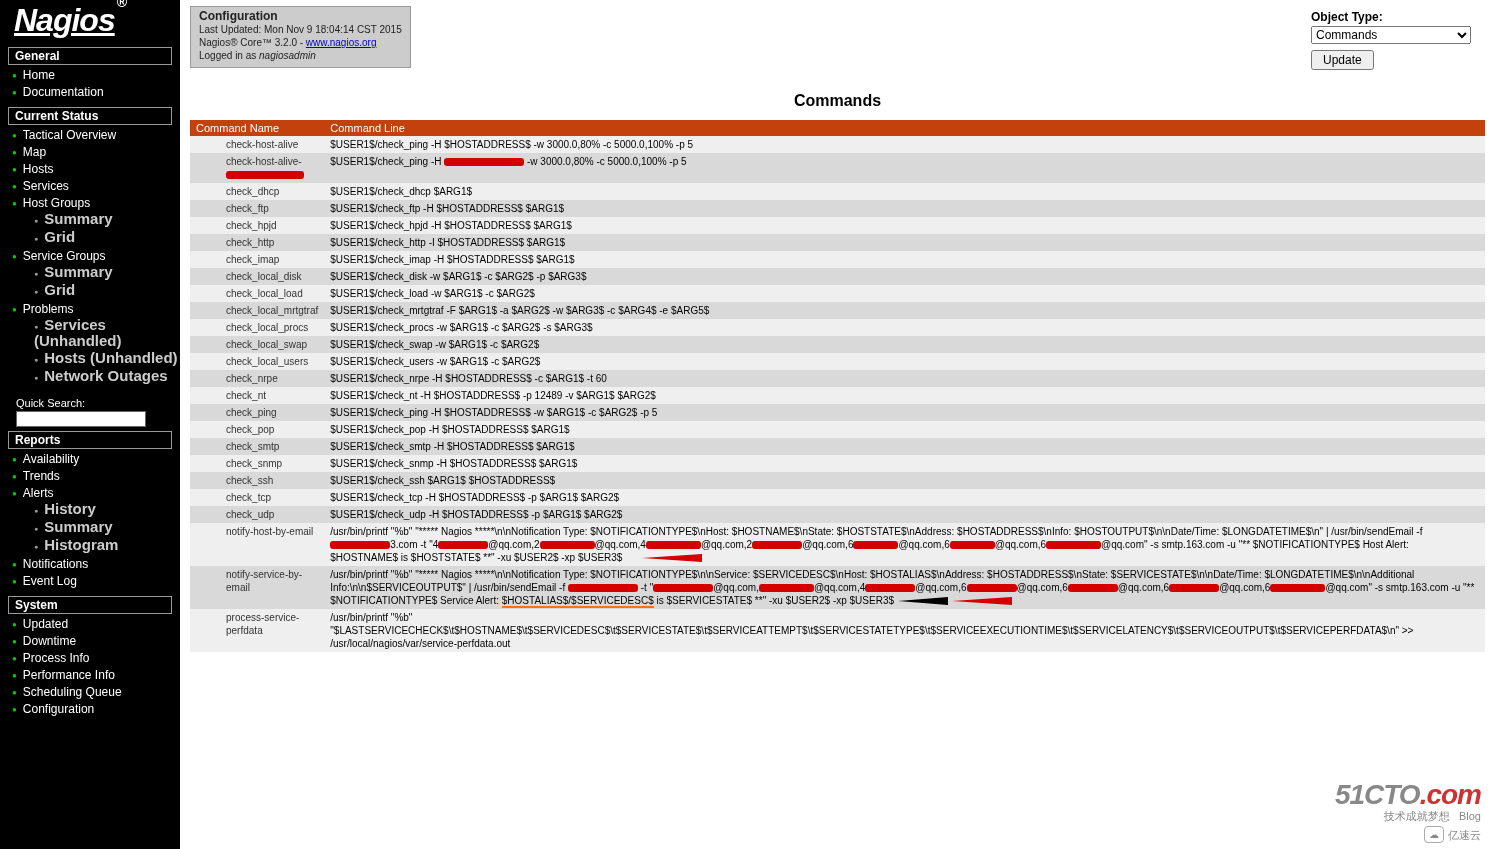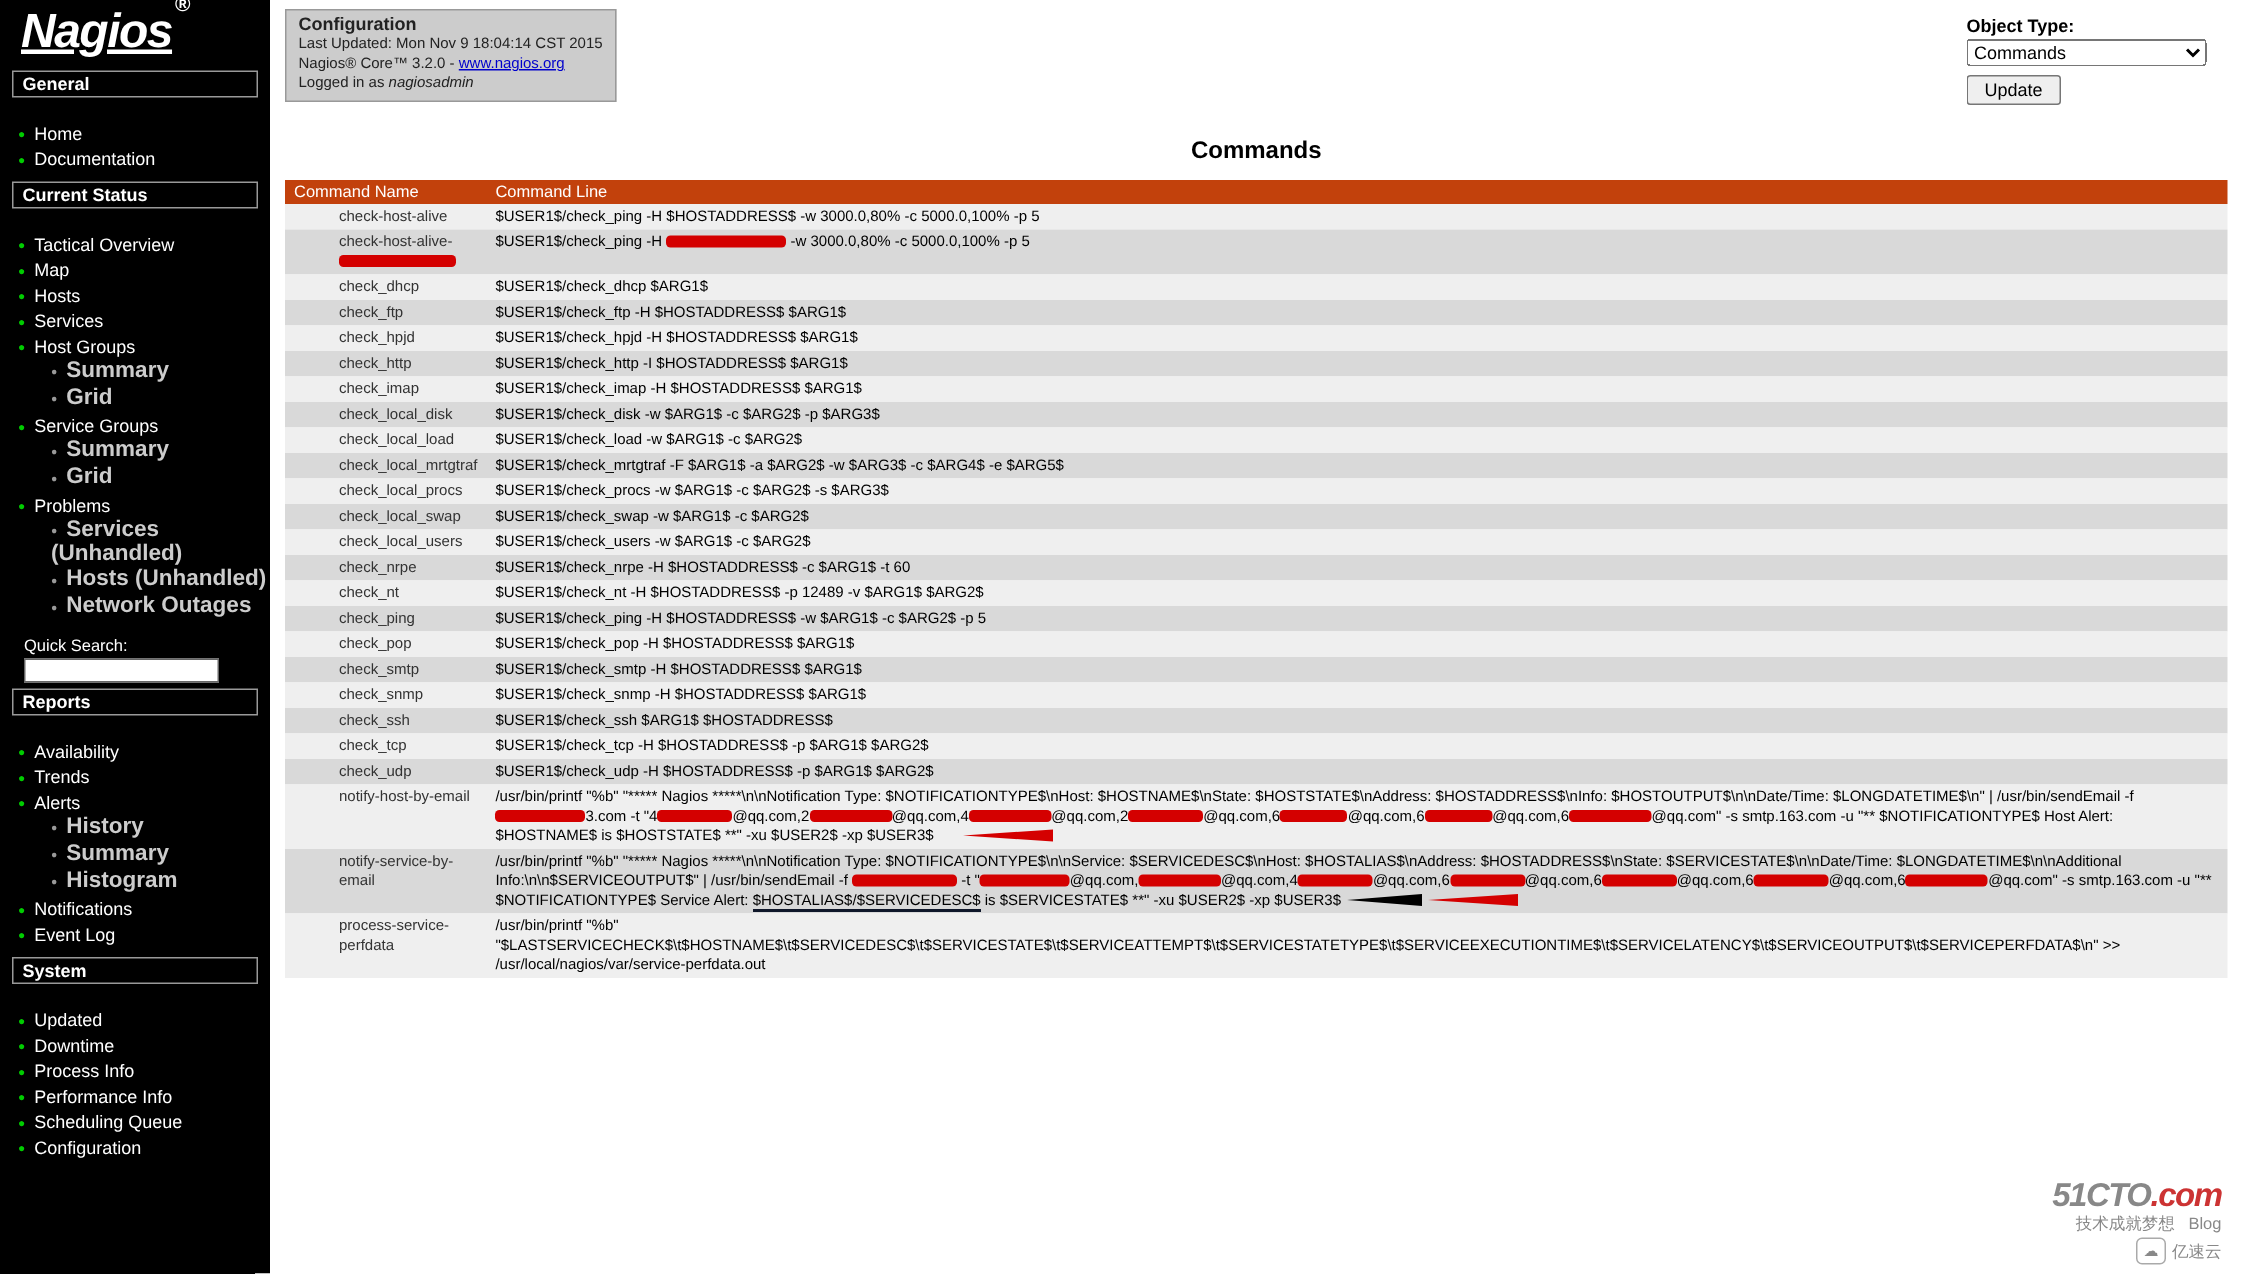--- a/index.html
+++ b/index.html
@@ -30,21 +30,21 @@
 .logo .under { text-decoration: underline; text-underline-offset: 2px; }
 .logo sup { font-size: 14px; font-style: normal; position: relative; top: -12px; left:2px;}
 .nav-section {
   border: 1px solid #999;
   margin: 4px 8px 2px 8px;
   padding: 1px 6px;
   font-size: 12px;
   font-weight: bold;
   color: #fff;
 }
-ul.nav { list-style: none; margin: 16px 0 6px 0; padding: 0 0 0 12px; }
+ul.nav { list-style: none; margin: 2px 0 6px 0; padding: 0 0 0 12px; }
 ul.nav li { padding: 1px 0; line-height: 14px; }
 ul.nav li a { color: #fff; text-decoration: none; font-size: 12px; }
 ul.nav ul { list-style: none; padding-left: 22px; margin: 0; }
 ul.nav ul li a { color: #ccc; font-size: 15px; font-weight: bold; }
 .bullet-green::before {
   content: "●";
   color: #00cc00;
   font-size: 8px;
   margin-right: 6px;
   vertical-align: 1px;
@@ -146,32 +146,32 @@
 }
 .black-arrow {
   display: inline-block;
   width: 0; height: 0;
   border-top: 4px solid transparent;
   border-bottom: 4px solid transparent;
   border-right: 50px solid #000;
   vertical-align: middle;
 }
 .black-under {
-  border-bottom: 2px solid #0f172a;
+  border-bottom: 2px solid #f97316;
 }
 .watermark {
   position: absolute;
   right: 14px;
   bottom: 6px;
   text-align: right;
   color: #999;
   font-family: Arial, sans-serif;
 }
 .watermark .big {
-  font-size: 22px;
+  font-size: 28px;
   font-weight: 900;
   font-style: italic;
   letter-spacing: -1px;
   color: #888;
 }
 .watermark .big .red { color: #cc3333; }
 .watermark .sub { font-size: 11px; color: #888; margin-top: -2px; }
 .icon-cloud {
   display:inline-block;
   border:1px solid #aaa;

